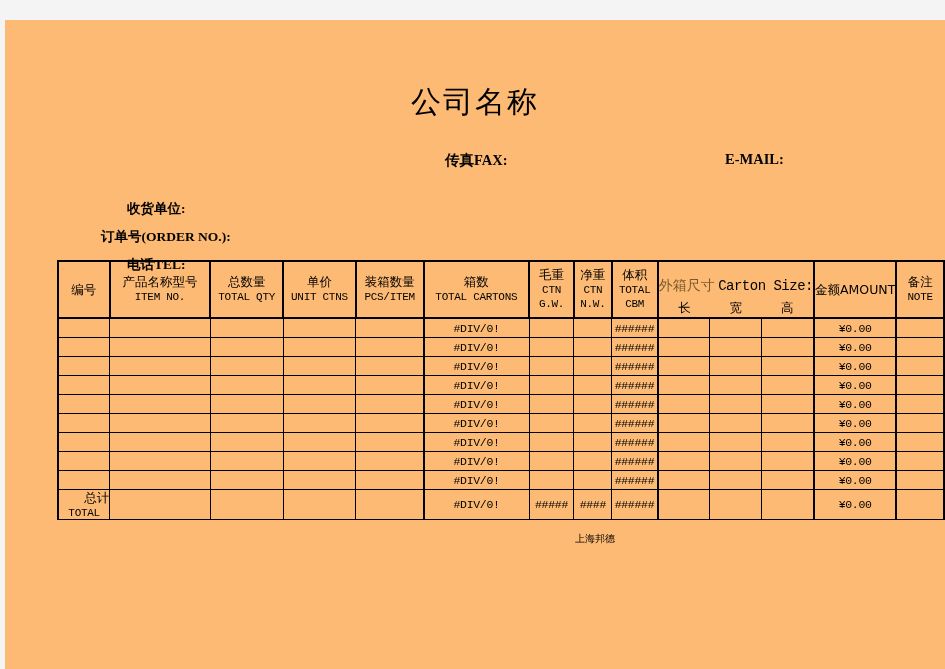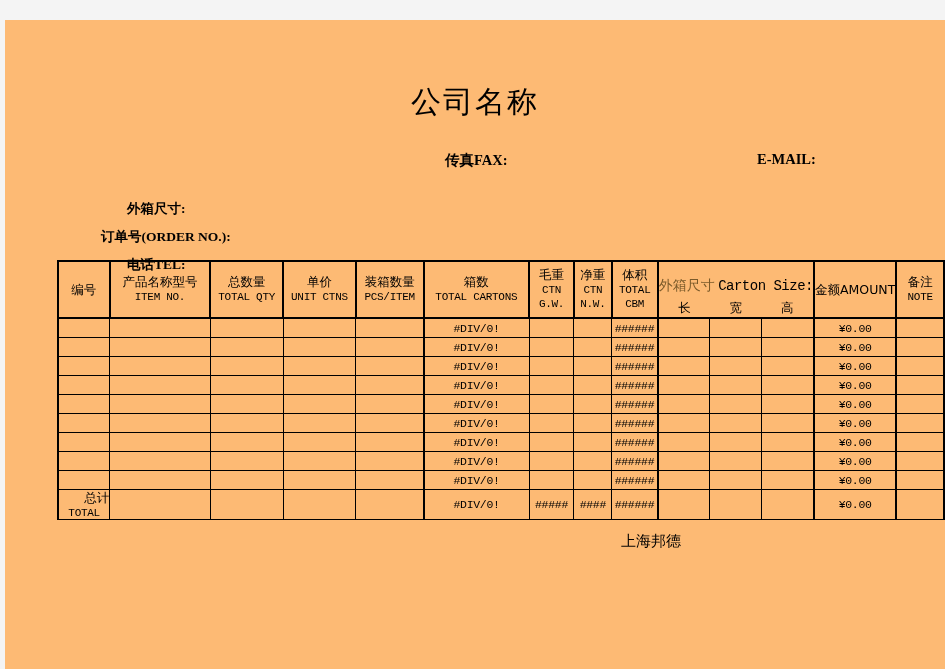--- a/index.html
+++ b/index.html
@@ -39,21 +39,21 @@
     position: absolute;
     top: 131px;
     left: 0;
     width: 940px;
     height: 20px;
     font-size: 14.5px;
     font-weight: bold;
   }
   .contact-row .c-tel  { position: absolute; left: 118px; top: 0; white-space: nowrap; }
   .contact-row .c-fax  { position: absolute; left: 440px; top: 0; white-space: nowrap; }
-  .contact-row .c-mail { position: absolute; left: 720px; top: 0; white-space: nowrap; margin-left: 32px; }
+  .contact-row .c-mail { position: absolute; left: 720px; top: 0; white-space: nowrap; }
 
   .form-line {
     position: absolute;
     font-size: 13.5px;
     font-weight: bold;
     white-space: nowrap;
   }
   .fl-consignee { left: 122px; top: 180px; }
   .fl-order     { left:  88px; top: 208px; margin-left: 8px; }
   .fl-tel       { left: 122px; top: 236px; }
@@ -128,39 +128,38 @@
   .cs-sub span {
     flex: 1;
     font-family: "DejaVu Sans", sans-serif;
     font-size: 12.5px;
   }
 
   .footer-note {
     position: absolute;
     left: 570px;
     top: 512px;
-    font-size: 15px;
+    font-size: 10px;
     font-family: Liberation Serif, serif;
     color: #000;
-    margin-left: 46px;
   }
 </style>
 </head>
 <body>
 
 <div id="page">
 
   <div class="doc-title">公司名称</div>
 
   <div class="contact-row">
     <span class="c-fax">传真FAX:</span>
     <span class="c-mail">E-MAIL:</span>
   </div>
 
-  <div class="form-line fl-consignee">外箱尺寸:</div>
+  <div class="form-line fl-consignee">收货单位:</div>
   <div class="form-line fl-order">订单号(ORDER NO.):</div>
   <div class="form-line fl-tel">电话TEL:</div>
 
   <table id="sheet">
     <colgroup>
       <col style="width:52px">
       <col style="width:101px">
       <col style="width:73px">
       <col style="width:73px">
       <col style="width:68px">

